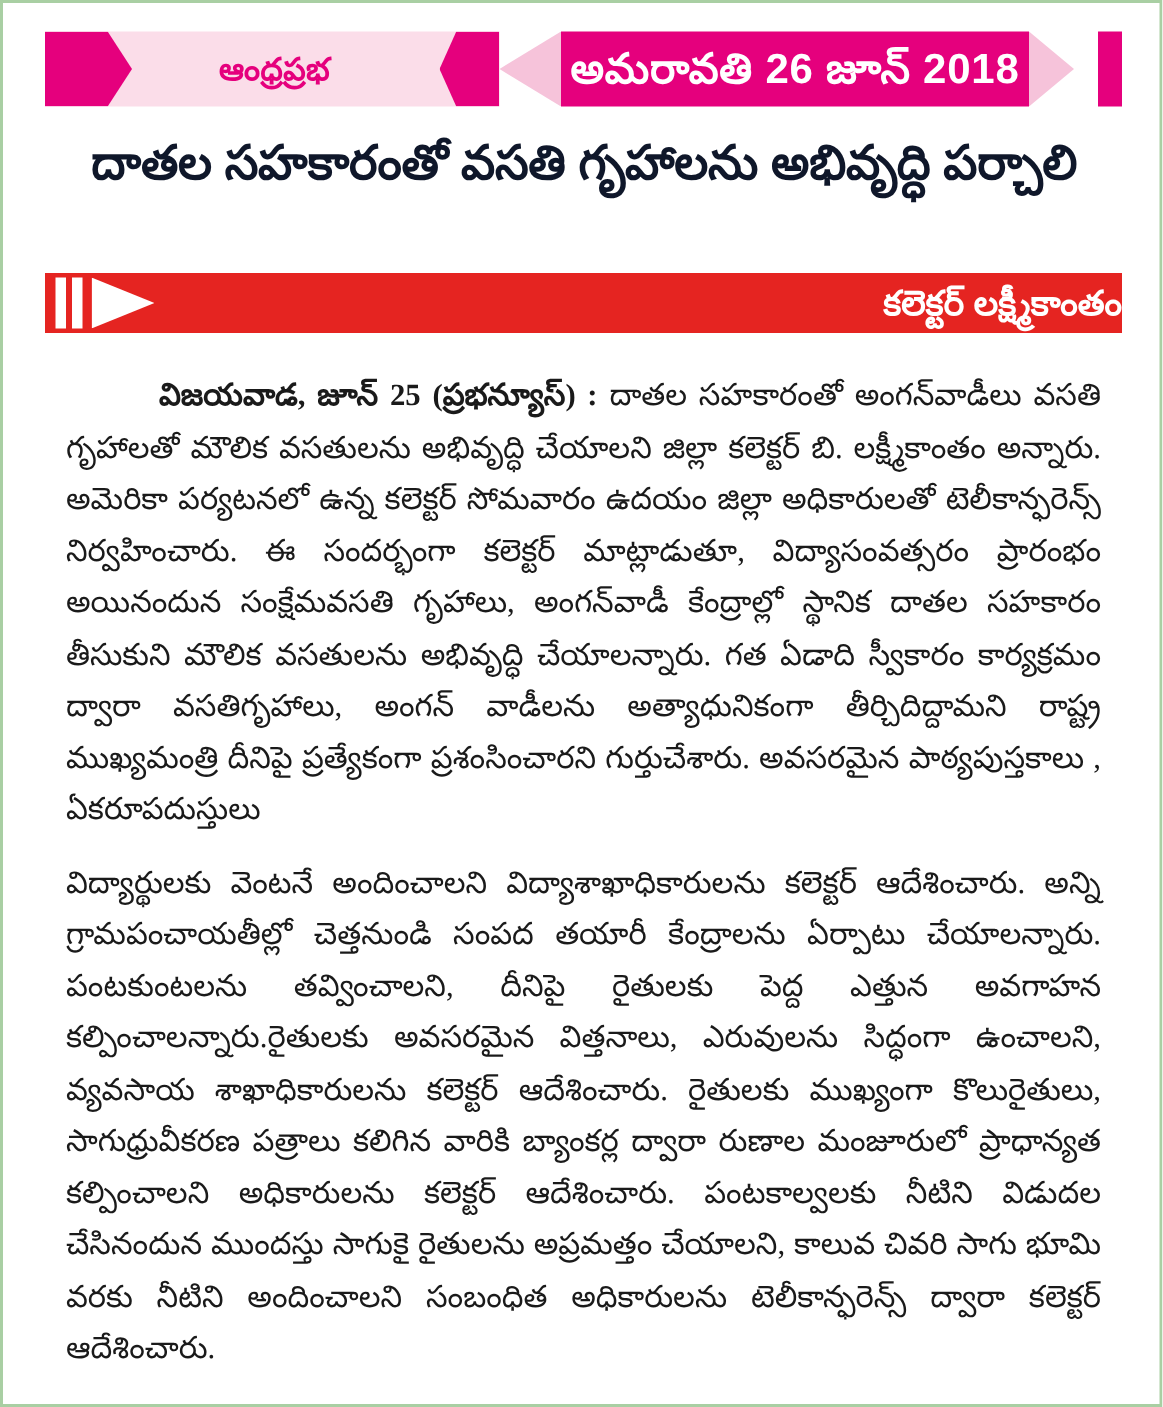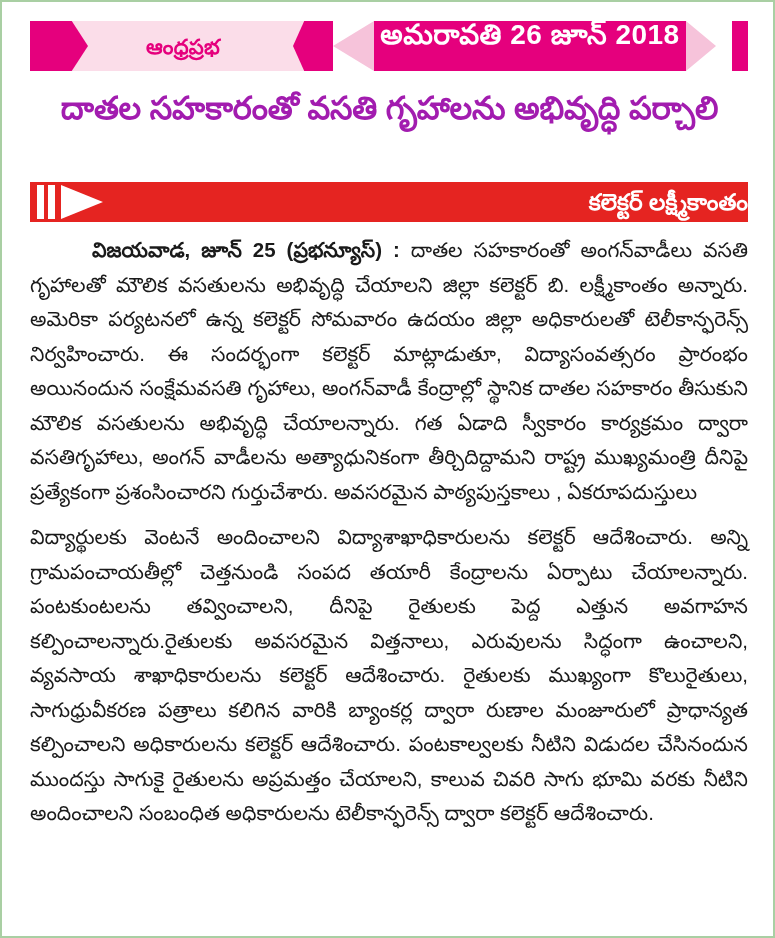--- a/index.html
+++ b/index.html
@@ -84,21 +84,21 @@
     height: 100%;
     background: #f6c3da;
     clip-path: polygon(100% 0, 100% 100%, 0 50%);
   }
   .date-block {
     position: relative;
     flex: 1;
     height: 100%;
     background: #e5007d;
     display: flex;
-    align-items: flex-start;
+    align-items: center;
     justify-content: center;
   }
   .date-text {
     color: #ffffff;
     font-size: 28px;
     font-weight: bold;
     line-height: 1;
     white-space: nowrap;
     letter-spacing: 0.5px;
   }
@@ -124,21 +124,21 @@
     background: #e5007d;
   }
 
   
   .headline {
     position: absolute;
     left: 14px;
     top: 86px;
     width: 747px;
     text-align: center;
-    color: #a21caf;
+    color: #0f172a;
     font-size: 32px;
     font-weight: bold;
     line-height: 1.25;
     white-space: nowrap;
     letter-spacing: -0.2px;
   }
 
   
   .subhead-bar {
     position: absolute;
@@ -180,26 +180,27 @@
   }
 
   
   .article {
     position: absolute;
     left: 28px;
     top: 231px;
     width: 718px;
   }
   .para {
-    margin: 0;
+    margin: 14px;
     color: #1a1a1a;
     font-size: 20.5px;
     line-height: 34.5px;
     text-align: justify;
     text-justify: inter-word;
+    font-family: Liberation Serif, serif;
   }
   .para + .para {
     margin-top: 11px;
   }
   .para-lead {
     text-indent: 62px;
   }
   .dateline {
     font-weight: bold;
   }

